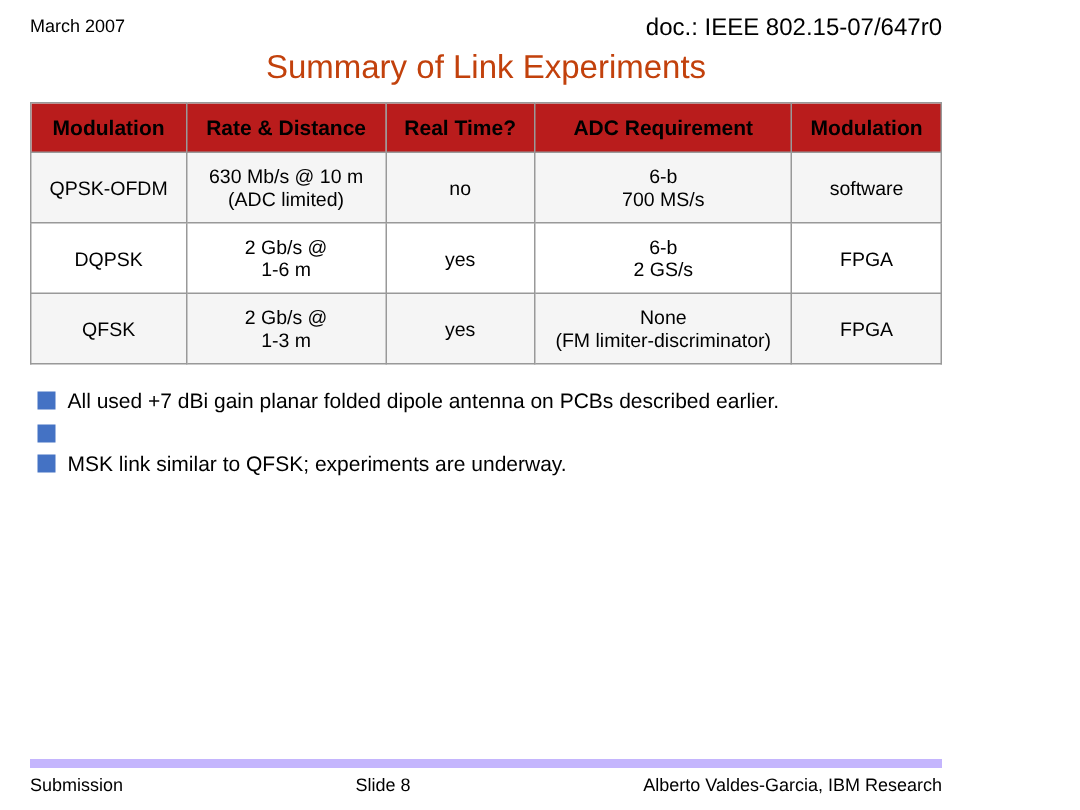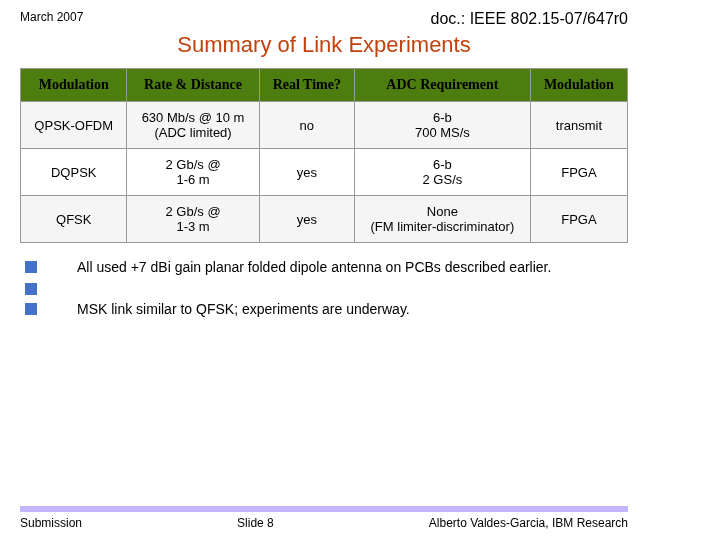--- a/index.html
+++ b/index.html
@@ -46,44 +46,42 @@
       border-collapse: collapse;
       margin-bottom: 10px;
     }
     th, td {
       border: 1px solid #999;
       padding: 8px 10px;
       text-align: center;
       vertical-align: middle;
     }
     th {
-      background: #4d7c0f;
+      background: #b91c1c;
       font-weight: bold;
       font-size: 14px;
-      font-family: Liberation Serif, serif;
     }
     td {
       font-size: 13px;
     }
     tr:nth-child(odd) td {
       background: #f5f5f5;
     }
     tr:nth-child(even) td {
       background: #fff;
     }
     .bullets {
       margin-top: 6px;
       padding-left: 5px;
     }
     .bullet-item {
       display: flex;
       align-items: flex-start;
       margin-bottom: 6px;
       font-size: 14px;
-      gap: 32px;
     }
     .bullet-square {
       width: 12px;
       height: 12px;
       background: #4472C4;
       min-width: 12px;
       margin-top: 2px;
       margin-right: 8px;
     }
     .footer {
@@ -115,21 +113,21 @@
         <th>ADC Requirement</th>
         <th>Modulation</th>
       </tr>
     </thead>
     <tbody>
       <tr>
         <td>QPSK-OFDM</td>
         <td>630 Mb/s @ 10 m<br>(ADC limited)</td>
         <td>no</td>
         <td>6-b<br>700 MS/s</td>
-        <td>transmit</td>
+        <td>software</td>
       </tr>
       <tr>
         <td>DQPSK</td>
         <td>2 Gb/s @<br>1-6 m</td>
         <td>yes</td>
         <td>6-b<br>2 GS/s</td>
         <td>FPGA</td>
       </tr>
       <tr>
         <td>QFSK</td>

